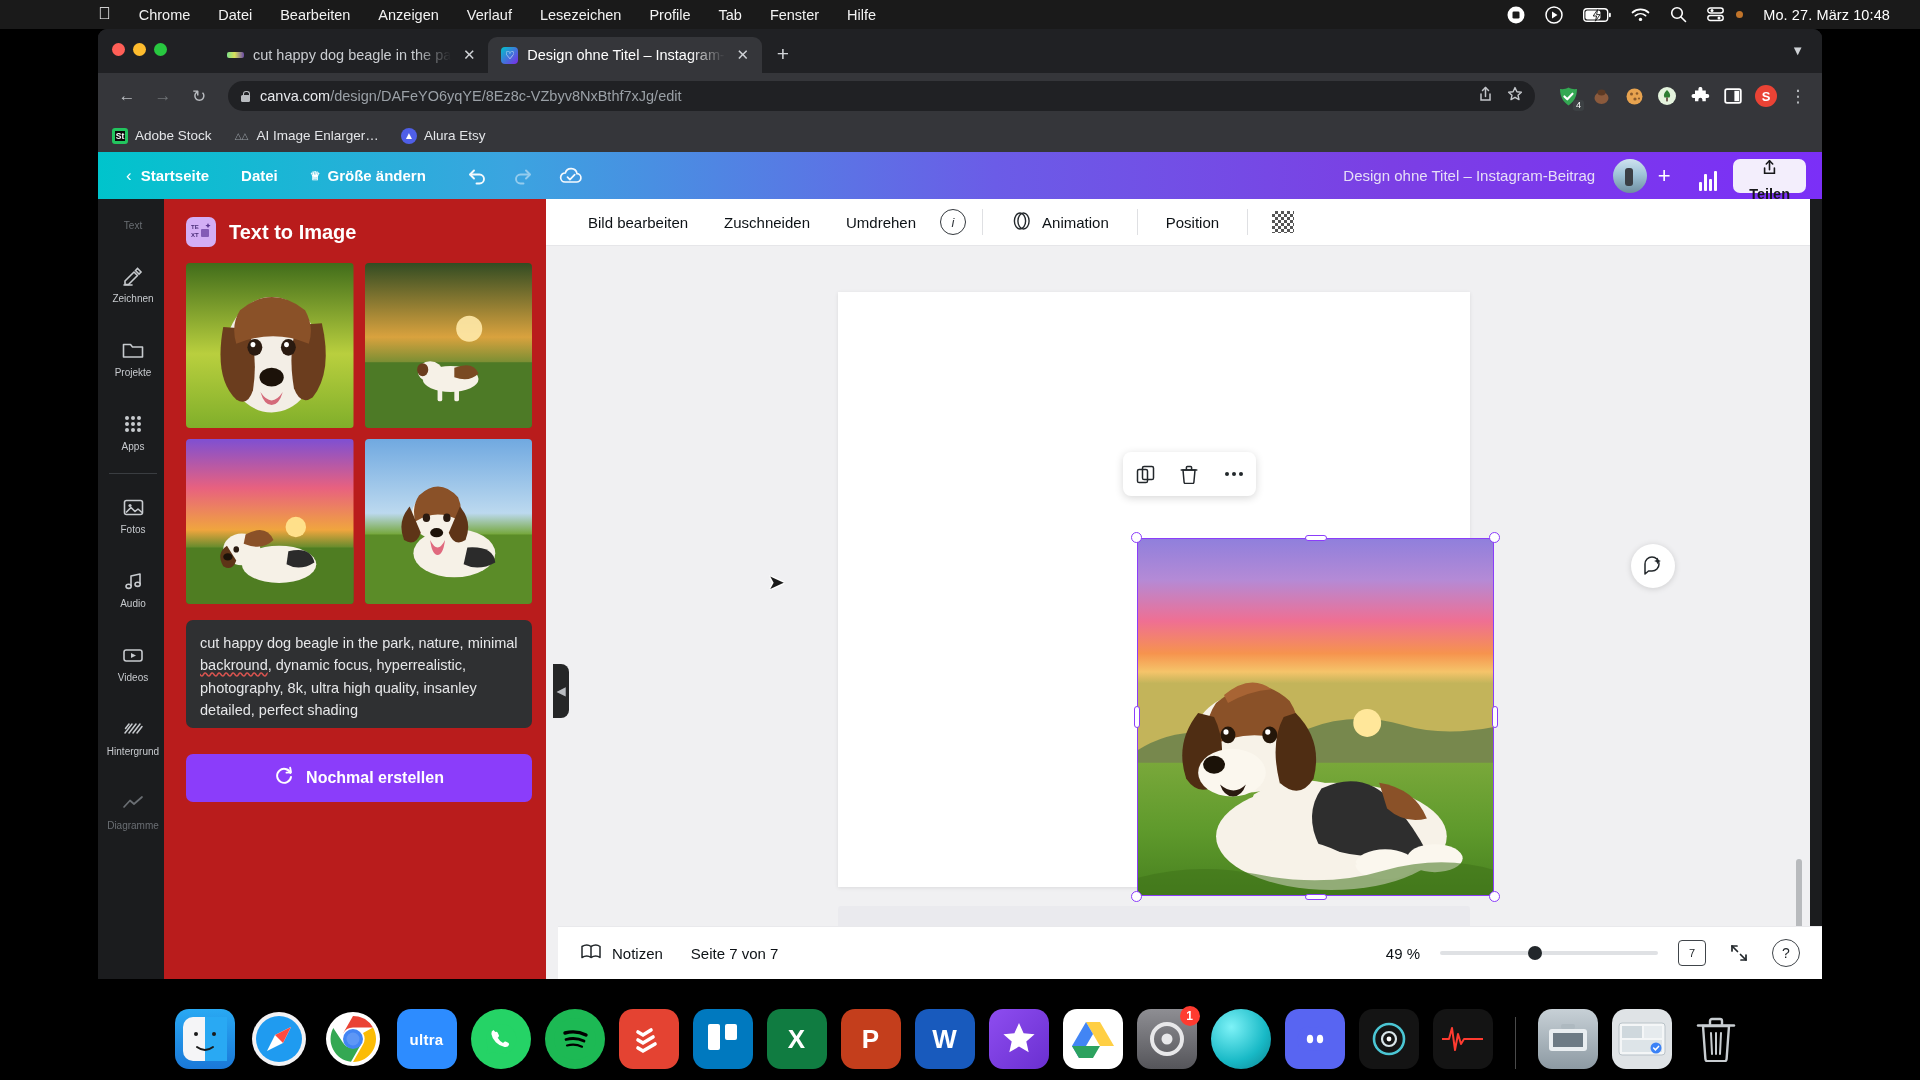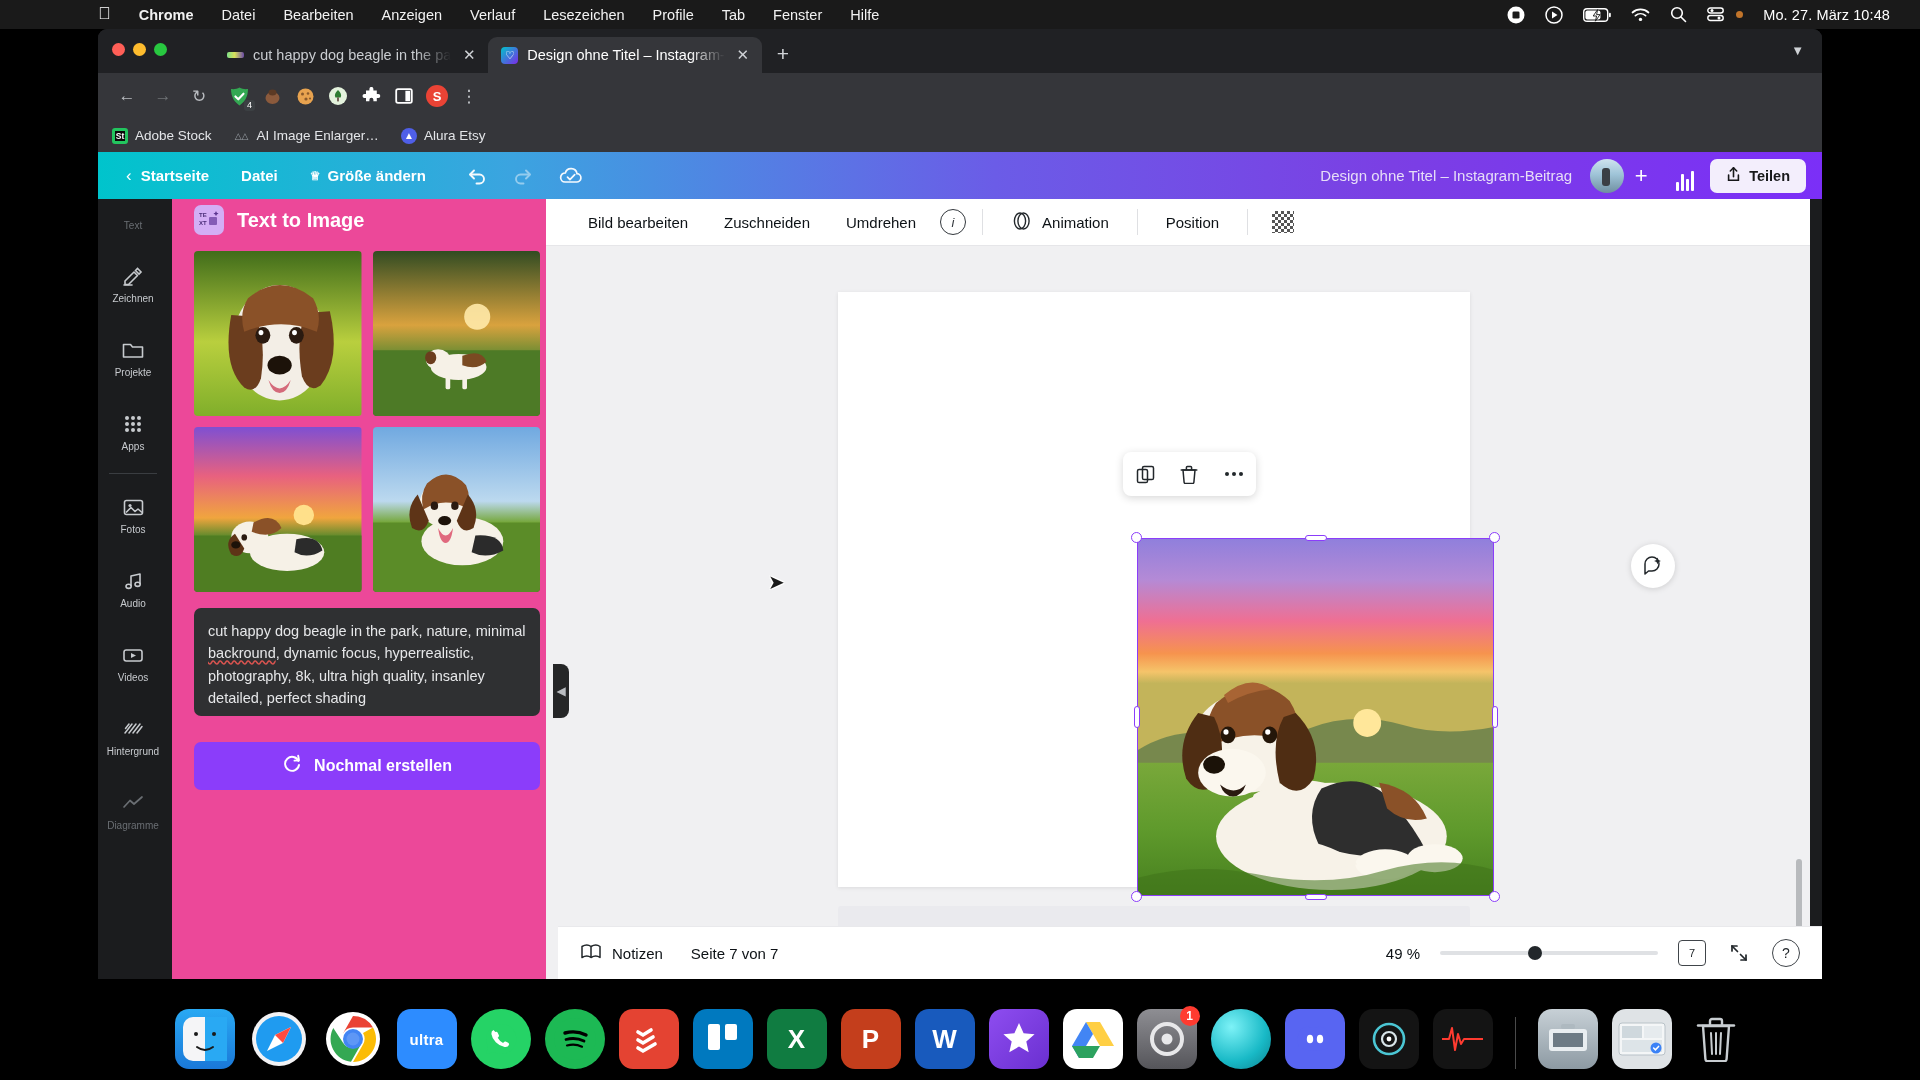--- a/index.html
+++ b/index.html
@@ -13,21 +13,21 @@
 
   
   .menubar {
     position: absolute; top: 0; left: 0; width: 1920px; height: 29px;
     background: #1a1a1a; display: flex; align-items: center;
     color: #fff; font-size: 14.5px;
   }
   .mb-left { display: flex; align-items: center; gap: 0; padding-left: 98px; }
   .mb-apple { font-size: 17px; padding: 0 14px 3px 0; line-height: 1; }
   .mb-item { padding: 0 14px; white-space: nowrap; color: #f2f2f2; }
-  .mb-item.bold { font-weight: bold; }
+  .mb-item.bold { font-weight: normal; }
   .mb-right {
     margin-left: auto; display: flex; align-items: center; gap: 20px;
     padding-right: 30px; font-size: 14.5px;
   }
   .mb-ic { display: inline-flex; align-items: center; justify-content: center; }
   .dot-amber { width:7px; height:7px; border-radius:50%; background:#c1742a; display:inline-block; margin-left:-8px;}
   .mb-time { color:#fff; font-size:14.5px; letter-spacing:.1px; white-space: nowrap; }
 
   
   .chrome {
@@ -103,34 +103,34 @@
   .ct-ic.dim{opacity:.45;}
   .ct-title{margin-left:auto;color:#e6ddf7;font-size:15px;padding-right:18px;white-space:nowrap;}
   .avatar{width:34px;height:34px;border-radius:50%;overflow:hidden;flex:none;
     background: linear-gradient(180deg,#cfe3ef 0%,#9fc4d8 45%,#6f8fa0 100%); position:relative;}
   .avatar:after{content:"";position:absolute;left:12px;top:9px;width:8px;height:18px;background:#3a3f45;border-radius:3px;}
   .plus{width:26px;height:26px;display:flex;align-items:center;justify-content:center;font-size:22px;color:#fff;margin-left:4px;}
   .stats{width:34px;height:30px;display:flex;align-items:flex-end;justify-content:center;gap:2px;margin:0 8px 0 14px;}
   .stats i{display:block;width:3px;background:#fff;border-radius:1px;}
   .share{
     background:#f3eefc;color:#17181a;border-radius:7px;height:34px;display:flex;align-items:center;gap:8px;
-    padding:0 16px;font-size:14.5px;font-weight:bold;
+    padding:0 16px;font-size:14.5px;font-weight:bold;flex-direction:column;
   }
 
   
   .rail{position:absolute;left:0;top:47px;width:70px;height:780px;background:#1b1c1e;
     display:flex;flex-direction:column;align-items:center;padding-top:4px;}
   .rail-item{width:70px;height:74px;display:flex;flex-direction:column;align-items:center;justify-content:center;gap:5px;color:#c7cace;}
   .rail-item.dim{color:#6a6e73;}
   .rail-lbl{font-size:10px;}
   .rail-ic{height:24px;display:flex;align-items:center;justify-content:center;}
   .rail-sep{width:48px;height:1px;background:#3a3d41;margin:4px 0;}
 
   
-  .panel{position:absolute;left:74px;top:47px;width:390px;height:780px;background:#ec4899;padding:6px 22px 0 22px;}
+  .panel{position:absolute;left:66px;top:47px;width:390px;height:780px;background:#b91c1c;padding:18px 22px 0 22px;}
   .panel-head{display:flex;align-items:center;gap:13px;margin-bottom:16px;}
   .panel-icon{width:30px;height:30px;border-radius:7px;background:#d3aef5;position:relative;flex:none;
     font-size:8px;color:#3b2a57;font-weight:bold;display:flex;align-items:center;justify-content:center;}
   .panel-title{font-size:20px;font-weight:bold;color:#fff;}
   .grid{display:grid;grid-template-columns:1fr 1fr;gap:11px;}
   .thumb{height:165px;border-radius:4px;overflow:hidden;position:relative;}
   .prompt{
     margin-top:16px;height:108px;background:#2f3032;border-radius:7px;padding:12px 14px;
     color:#e6e7e9;font-size:14.5px;line-height:1.55;overflow:hidden;position:relative;
   }
@@ -300,20 +300,38 @@
         <span class="tab-close">✕</span>
       </div>
       <div class="newtab">+</div>
       <div class="tab-dropdown">▼</div>
     </div>
 
     <div class="omnirow">
       <span class="nav-btn">←</span>
       <span class="nav-btn dim">→</span>
       <span class="nav-btn">↻</span>
+      <div class="omnibox">
+        <span class="lock"></span>
+        <span class="url"><b>canva.com</b><span>/design/DAFeYO6yqYE/8Ez8c-VZbyv8NxBthf7xJg/edit</span></span>
+        <span class="omni-right">
+          <span>
+            <svg width="15" height="16" viewBox="0 0 15 16">
+                <path d="M7.5 1.5 v9" stroke="#c3c6ca" stroke-width="1.5" stroke-linecap="round" fill="none"></path>
+                <path d="M4.5 4.5 L7.5 1.5 L10.5 4.5" stroke="#c3c6ca" stroke-width="1.5" fill="none" stroke-linecap="round" stroke-linejoin="round"></path>
+                <path d="M3 8 v6 h9 V8" stroke="#c3c6ca" stroke-width="1.5" fill="none" stroke-linecap="round"></path>
+              </svg>
+          </span>
+          <span>
+            <svg width="16" height="16" viewBox="0 0 16 16">
+                <path d="M8 1.6 l1.9 4.1 4.5.5 -3.4 3 1 4.4 -4-2.3 -4 2.3 1-4.4 -3.4-3 4.5-.5z" fill="none" stroke="#c3c6ca" stroke-width="1.4" stroke-linejoin="round"></path>
+              </svg>
+          </span>
+        </span>
+      </div>
       <div class="ext-row">
         <span class="ext shield">
           <svg width="21" height="21" viewBox="0 0 21 21">
               <path d="M10.5 1.5 C13 3 16 3.4 19 3 c0 8-3.5 13.2-8.5 16.4C5.5 16.2 2 11 2 3 c3 .4 6 0 8.5-1.5z" fill="#34a853"></path>
               <path d="M6.4 10.4 l2.9 2.9 5.2-5.6" stroke="#fff" stroke-width="2.1" fill="none" stroke-linecap="round" stroke-linejoin="round"></path>
             </svg>
           <span class="ext-badge">4</span>
         </span>
         <span class="ext">
           <svg width="19" height="19" viewBox="0 0 19 19">

